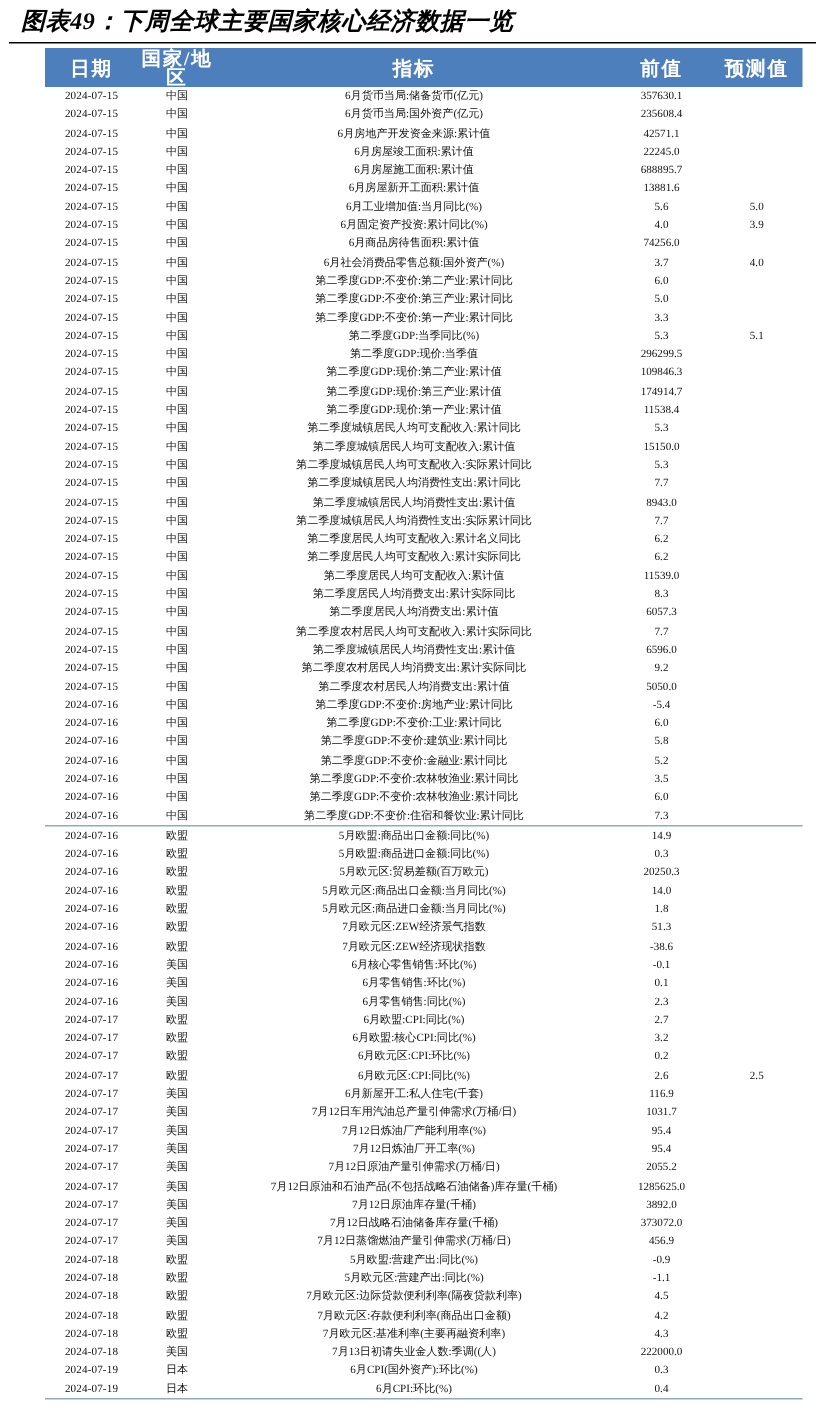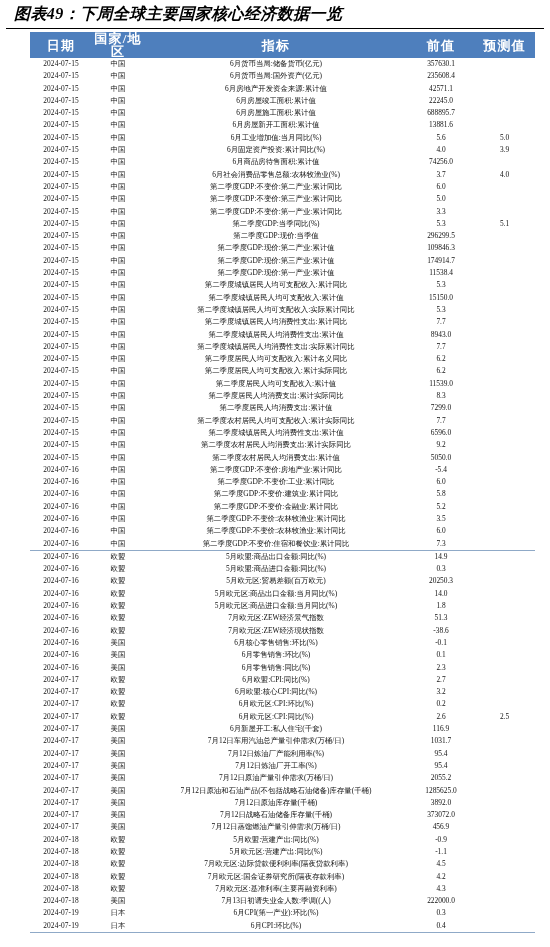--- a/index.html
+++ b/index.html
@@ -169,21 +169,21 @@
           <tr>
             <td class="c-date">2024-07-15</td>
             <td class="c-region">中国</td>
             <td class="c-ind">6月商品房待售面积:累计值</td>
             <td class="c-prev">74256.0</td>
             <td class="c-fcst"></td>
           </tr>
           <tr>
             <td class="c-date">2024-07-15</td>
             <td class="c-region">中国</td>
-            <td class="c-ind">6月社会消费品零售总额:农林牧渔业(%)</td>
+            <td class="c-ind">6月社会消费品零售总额:国外资产(%)</td>
             <td class="c-prev">3.7</td>
             <td class="c-fcst">4.0</td>
           </tr>
           <tr>
             <td class="c-date">2024-07-15</td>
             <td class="c-region">中国</td>
             <td class="c-ind">第二季度GDP:不变价:第二产业:累计同比</td>
             <td class="c-prev">6.0</td>
             <td class="c-fcst"></td>
           </tr>
@@ -303,21 +303,21 @@
             <td class="c-date">2024-07-15</td>
             <td class="c-region">中国</td>
             <td class="c-ind">第二季度居民人均消费支出:累计实际同比</td>
             <td class="c-prev">8.3</td>
             <td class="c-fcst"></td>
           </tr>
           <tr>
             <td class="c-date">2024-07-15</td>
             <td class="c-region">中国</td>
             <td class="c-ind">第二季度居民人均消费支出:累计值</td>
-            <td class="c-prev">7299.0</td>
+            <td class="c-prev">6057.3</td>
             <td class="c-fcst"></td>
           </tr>
           <tr>
             <td class="c-date">2024-07-15</td>
             <td class="c-region">中国</td>
             <td class="c-ind">第二季度农村居民人均可支配收入:累计实际同比</td>
             <td class="c-prev">7.7</td>
             <td class="c-fcst"></td>
           </tr>
           <tr>
@@ -568,42 +568,42 @@
           <tr>
             <td class="c-date">2024-07-18</td>
             <td class="c-region">欧盟</td>
             <td class="c-ind">7月欧元区:边际贷款便利利率(隔夜贷款利率)</td>
             <td class="c-prev">4.5</td>
             <td class="c-fcst"></td>
           </tr>
           <tr>
             <td class="c-date">2024-07-18</td>
             <td class="c-region">欧盟</td>
-            <td class="c-ind">7月欧元区:国金证券研究所(隔夜存款利率)</td>
+            <td class="c-ind">7月欧元区:存款便利利率(商品出口金额)</td>
             <td class="c-prev">4.2</td>
             <td class="c-fcst"></td>
           </tr>
           <tr>
             <td class="c-date">2024-07-18</td>
             <td class="c-region">欧盟</td>
             <td class="c-ind">7月欧元区:基准利率(主要再融资利率)</td>
             <td class="c-prev">4.3</td>
             <td class="c-fcst"></td>
           </tr>
           <tr>
             <td class="c-date">2024-07-18</td>
             <td class="c-region">美国</td>
             <td class="c-ind">7月13日初请失业金人数:季调((人)</td>
             <td class="c-prev">222000.0</td>
             <td class="c-fcst"></td>
           </tr>
           <tr>
             <td class="c-date">2024-07-19</td>
             <td class="c-region">日本</td>
-            <td class="c-ind">6月CPI(第一产业):环比(%)</td>
+            <td class="c-ind">6月CPI(国外资产):环比(%)</td>
             <td class="c-prev">0.3</td>
             <td class="c-fcst"></td>
           </tr>
           <tr class="last-row">
             <td class="c-date">2024-07-19</td>
             <td class="c-region">日本</td>
             <td class="c-ind">6月CPI:环比(%)</td>
             <td class="c-prev">0.4</td>
             <td class="c-fcst"></td>
           </tr>

